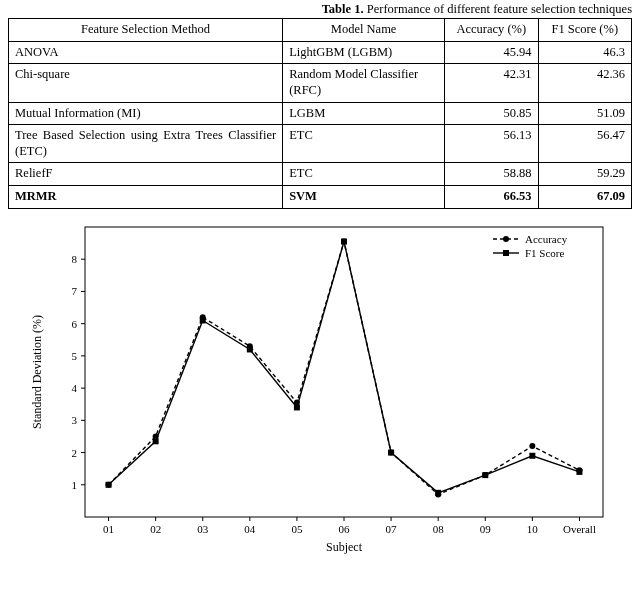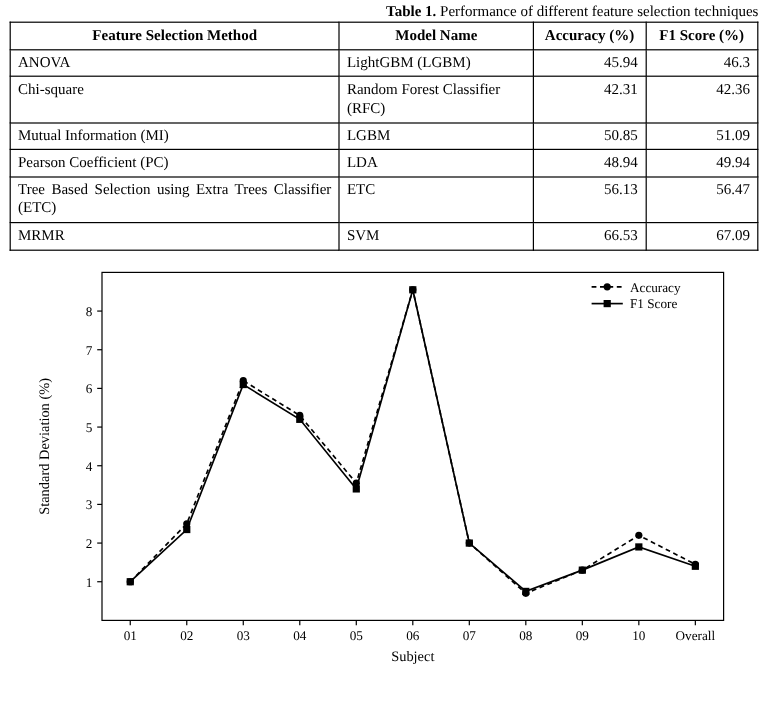--- a/index.html
+++ b/index.html
@@ -1,23 +1,23 @@
 <!DOCTYPE html>
 <html><head>
 <meta charset="utf-8">
 <style>
 html,body{margin:0;padding:0;background:#fff;color:#000;font-family:"Times New Roman",Times,serif;font-size:13px}
 .page{width:640px;height:594px;position:relative;box-sizing:border-box;padding:0 8px}
 .table-title{text-align:right;font-size:12.5px;margin:2px 0 1px 0}
 table{border-collapse:collapse;width:100%;table-layout:fixed}
 th,td{border:1px solid #000;padding:3px 6px;font-size:12.5px;vertical-align:top;line-height:1.25}
-th{font-weight:bold;text-align:center}
+th{font-weight:normal;text-align:center}
 td.num{text-align:right}
 td.model{text-align:left}
-tr.bold td{font-weight:normal}
+tr.bold td{font-weight:bold}
 .chart-wrap{margin:6px auto 0 auto;width:590px;height:340px;position:relative}
 svg{display:block}
 .axis-label{font-family:"Times New Roman",Times,serif;font-size:12px}
 .tick-label{font-family:"Times New Roman",Times,serif;font-size:11px}
 .legend-label{font-family:"Times New Roman",Times,serif;font-size:11px}
 </style>
 </head>
 <body>
 <div class="page">
 
@@ -42,41 +42,41 @@
       </thead>
 <tbody id="tbody">
         <tr>
           <td>ANOVA</td>
           <td class="model">LightGBM (LGBM)</td>
           <td class="num">45.94</td>
           <td class="num">46.3</td>
         </tr>
         <tr>
           <td>Chi-square</td>
-          <td class="model">Random Forest Classifier (RFC)</td>
+          <td class="model">Random Model Classifier (RFC)</td>
           <td class="num">42.31</td>
           <td class="num">42.36</td>
         </tr>
         <tr>
           <td>Mutual Information (MI)</td>
           <td class="model">LGBM</td>
           <td class="num">50.85</td>
           <td class="num">51.09</td>
         </tr>
         <tr>
-          <td>Pearson Coefficient (PC)</td>
-          <td class="model">LDA</td>
-          <td class="num">48.94</td>
-          <td class="num">49.94</td>
-        </tr>
-        <tr>
           <td style="text-align: justify; font-family: Liberation Serif, serif;">Tree Based Selection using Extra Trees Classifier (ETC)</td>
           <td class="model">ETC</td>
           <td class="num">56.13</td>
           <td class="num">56.47</td>
+        </tr>
+        <tr>
+          <td>ReliefF</td>
+          <td class="model">ETC</td>
+          <td class="num">58.88</td>
+          <td class="num">59.29</td>
         </tr>
         <tr class="bold">
           <td>MRMR</td>
           <td class="model">SVM</td>
           <td class="num">66.53</td>
           <td class="num">67.09</td>
         </tr>
       </tbody>
 </table>
 

